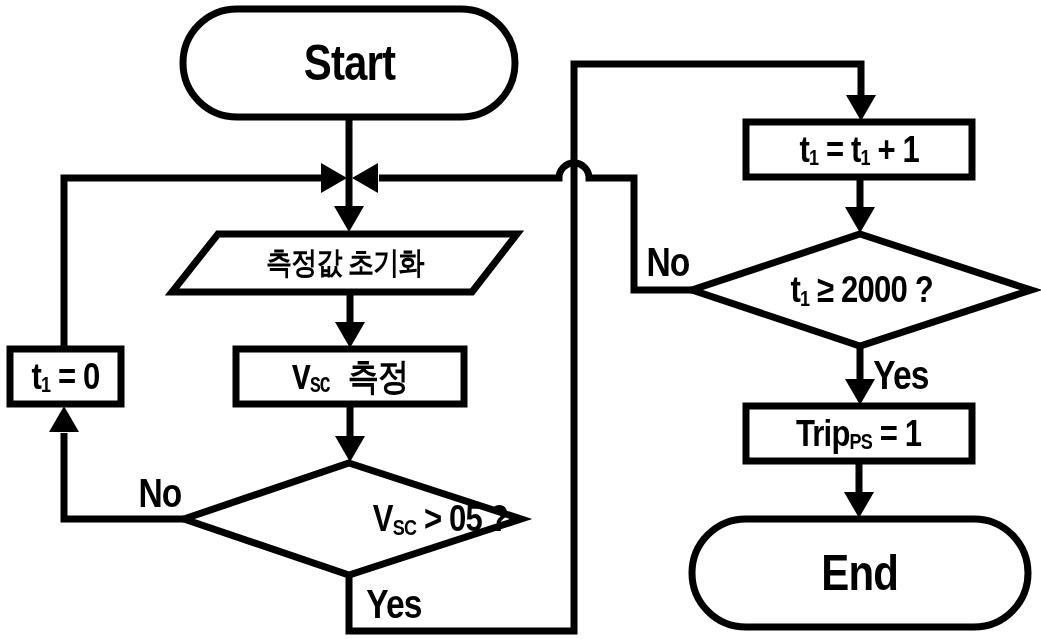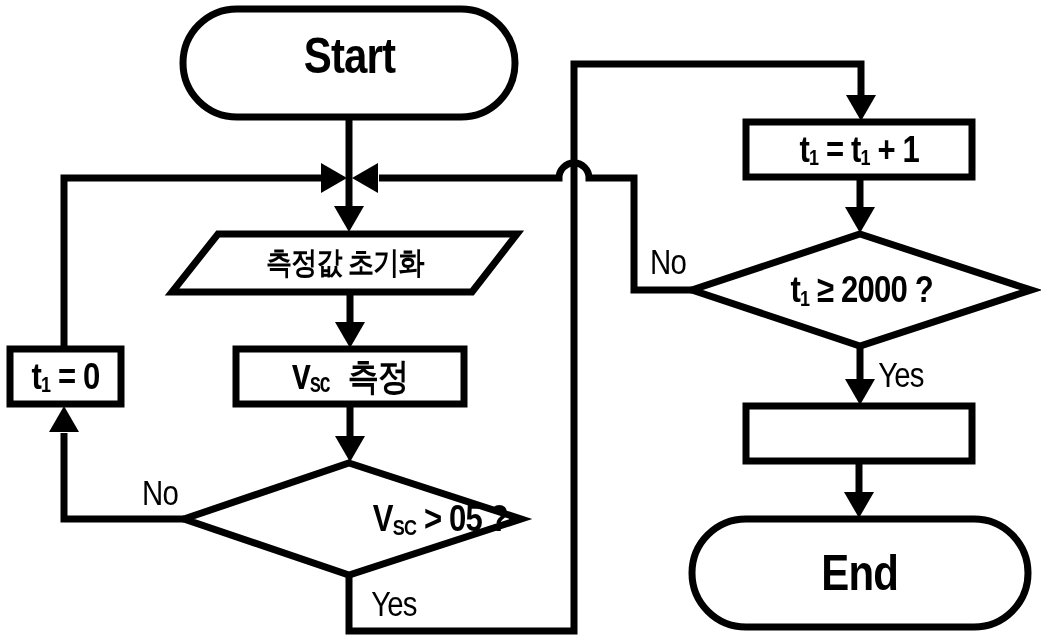--- a/index.html
+++ b/index.html
@@ -37,22 +37,22 @@
     top: 0.18em;
     font-weight: bold;
   }
   .fs-terminator { font-size: 50px; }
   .fs-io        { font-size: 31px; }
   .fs-process   { font-size: 37px; }
   .fs-decision  { font-size: 37px; }
   .edge-label {
     position: absolute;
     transform: translate(-50%, -50%);
-    font-weight: normal;
-    font-size: 35px;
+    font-weight: bold;
+    font-size: 40px;
     white-space: nowrap;
     pointer-events: none;
   }
 </style>
 </head>
 <body>
 
 <div class="canvas">
 
   <svg width="1041" height="639" viewBox="0 0 1041 639">
@@ -98,21 +98,21 @@
       <rect x="236" y="349" width="228" height="55"></rect>
       <polygon points="349,463 521,519 349,575 184,519"></polygon>
       <rect x="10" y="349" width="111" height="55"></rect>
       <rect x="746" y="122" width="226" height="55"></rect>
       <polygon points="860,234 1031,290 860,346 692,290"></polygon>
       <rect x="746" y="406" width="226" height="55"></rect>
       <rect x="692" y="519" width="336" height="108" rx="54" ry="54"></rect>
     </g>
   </svg>
 
-  <div class="label fs-terminator" style="left:183px; top:2px; width:332px; height:108px;">
+  <div class="label fs-terminator" style="left:183px; top:9px; width:332px; height:108px;">
     <span class="txt">Start</span>
   </div>
 
   <div class="label fs-io" style="left:180px; top:234px; width:330px; height:58px;">
     <span class="txt">측정값 초기화</span>
   </div>
 
   <div class="label fs-process" style="left:236px; top:349px; width:228px; height:55px;font-family:Liberation Mono, monospace;">
     <span class="txt"><span>V</span><sub>SC</sub><span> 측정</span></span>
   </div>
@@ -126,20 +126,23 @@
   </div>
 
   <div class="label fs-process" style="left:746px; top:122px; width:226px; height:55px;justify-content:center;">
     <span class="txt"><span>t</span><sub>1</sub><span> = t</span><sub>1</sub><span> + 1</span></span>
   </div>
 
   <div class="label fs-decision" style="left:692px; top:234px; width:339px; height:112px;">
     <span class="txt"><span>t</span><sub>1</sub><span> ≥ 2000 ?</span></span>
   </div>
 
+  <div class="label fs-process" style="left:746px; top:406px; width:226px; height:55px;">
+    <span class="txt"><span>Trip</span><sub>PS</sub><span> = 1</span></span>
+  </div>
 
   <div class="label fs-terminator" style="left:692px; top:519px; width:336px; height:108px;">
     <span class="txt">End</span>
   </div>
 
   <div class="edge-label" style="left:160px; top:493px;">
     <span class="txt">No</span>
   </div>
   <div class="edge-label" style="left:394px; top:604px;">
     <span class="txt">Yes</span>

